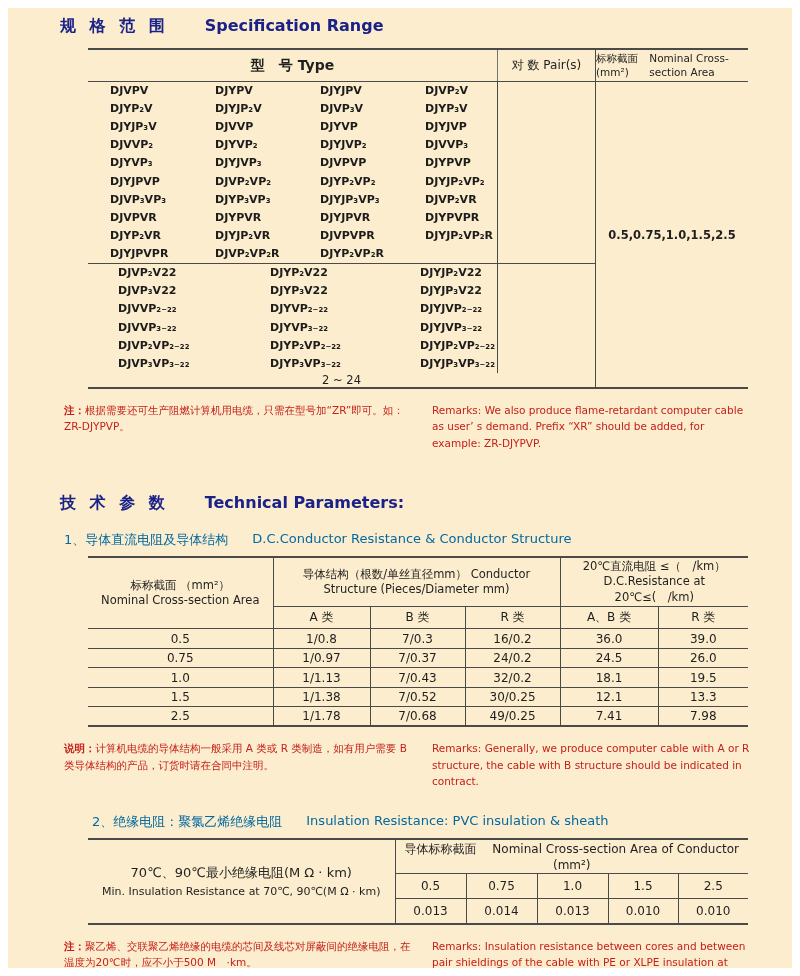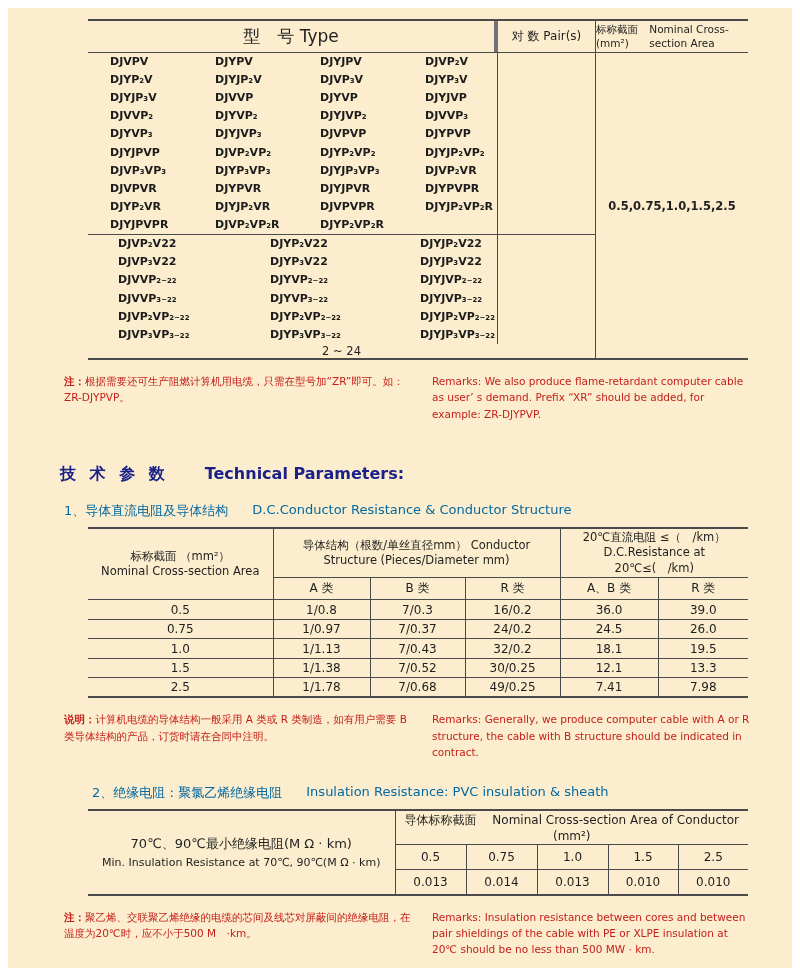--- a/index.html
+++ b/index.html
@@ -11,22 +11,22 @@
   
   .sec-title { display: flex; align-items: baseline; gap: 36px; margin: 8px 0 0 52px;
     color: #1a2288; font-weight: bold; font-size: 16px; }
   .sec-title .zh { letter-spacing: 4px; }
 
   
   .spec-table { display: flex; width: 660px; margin: 11px 0 0 80px;
     border-top: 2px solid #4a4a4a; border-bottom: 2px solid #4a4a4a; color: #1f1f1f; }
   .spec-left { width: 507px; }
   .spec-hrow { display: flex; height: 32px; border-bottom: 1px solid #4a4a4a; }
-  .h-type { width: 410px; border-right: 4px solid #737373; display: flex;
-    align-items: center; justify-content: center; font-size: 17px; }
+  .h-type { width: 410px; border-right: 1px solid #737373; display: flex;
+    align-items: center; justify-content: center; font-size: 14px; font-weight: bold; }
   .h-pairs { flex: 1; display: flex; align-items: center; justify-content: center; font-size: 12px; }
   .spec-brow { display: flex; flex-direction: column; }
   .spec-brow.first { border-bottom: 1px solid #4a4a4a; }
   .types-grid { width: 410px; border-right: 1px solid #4a4a4a; display: grid; align-content: center; }
   .types-grid.b1 { height: 181px; grid-template-columns: 105px 105px 105px 1fr; padding-left: 22px; }
   .types-grid.b2 { height: 109px; grid-template-columns: 152px 150px 1fr; padding-left: 30px; }
   .type-cell { font-size: 11px; font-weight: 600; line-height: 18.1px; white-space: nowrap; color: #1c1c1c; }
   .pairs-cell { flex: 1; display: flex; align-items: center; justify-content: center; font-size: 11.5px; }
   .spec-right { width: 153px; border-left: 1px solid #4a4a4a; display: flex; flex-direction: column; }
   .h-cross { height: 32px; border-bottom: 1px solid #4a4a4a; display: flex; flex-direction: row;
@@ -59,20 +59,24 @@
   .ins-table tbody td { height: 25px; font-size: 12px; }
   .ins-left .l1 { font-size: 13px; margin-bottom: 3px; }
   .ins-left .l2 { font-size: 11px; }
   .ins-h { font-size: 12px; }
 </style>
 </head>
 <body>
 
 <div class="panel">
 
+  <div class="sec-title">
+    <span class="zh">规 格 范 围</span>
+    <span class="en">Specification Range</span>
+  </div>
 
   <div class="spec-table">
     <div class="spec-left">
       <div class="spec-hrow">
         <div class="h-type">型　号 Type</div>
         <div class="h-pairs">对 数 Pair(s)</div>
       </div>
       <div class="spec-brow first">
         <div class="types-grid b1">
             <span class="type-cell">DJVPV</span>

